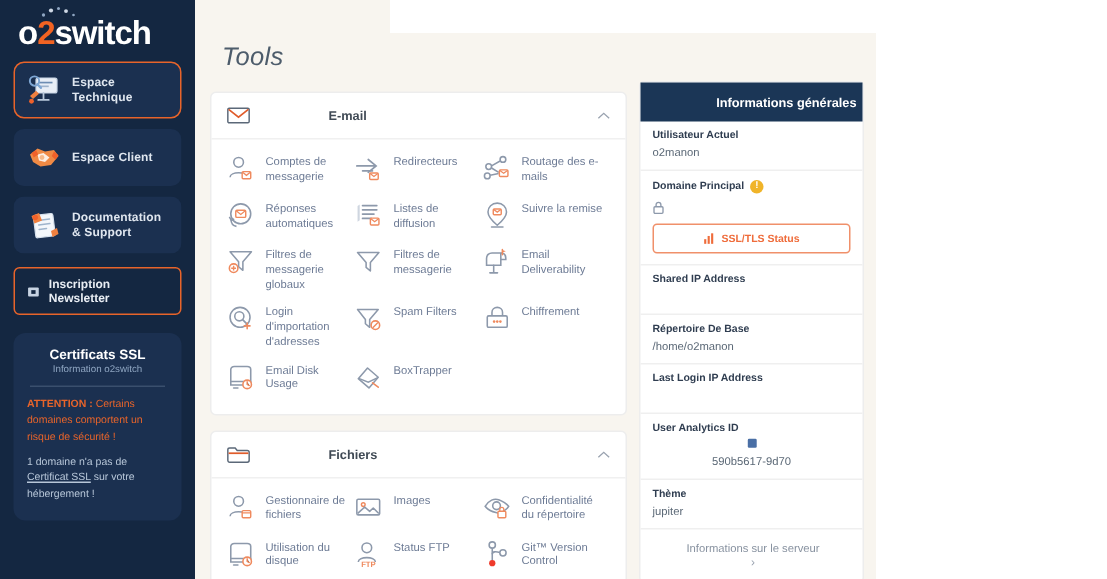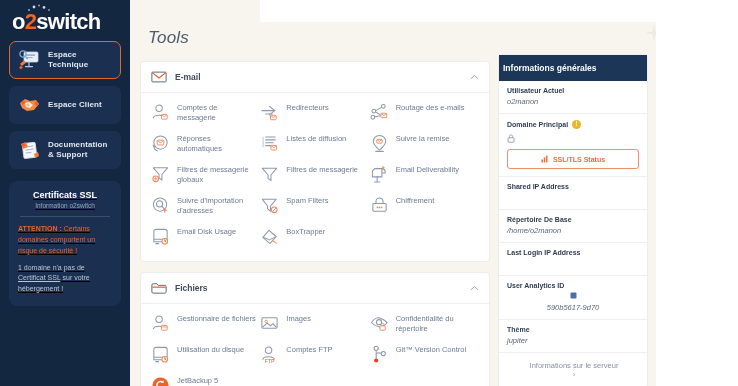--- a/index.html
+++ b/index.html
@@ -2,21 +2,21 @@
 <html><head>
 <meta charset="utf-8">
 <style>
   * { box-sizing: border-box; margin: 0; padding: 0; }
   html, body {
     width: 738px; height: 386px;
     overflow: hidden;
     font-family: "Liberation Sans", sans-serif;
     background: #ffffff;
   }
-  .app { display: flex; width: 656px; height: 386px; position: relative; }
+  .app { display: flex; width: 584px; height: 386px; position: relative; }
 
   
   .sidebar {
     width: 130px; height: 386px;
     background: #142741;
     position: relative;
     flex: 0 0 130px;
     overflow: hidden;
   }
   .logo-wrap { padding: 11px 0 0 12px; }
@@ -55,21 +55,20 @@
     padding: 6px 8px;
     cursor: pointer;
   }
   .newsletter-label { font-size: 8px; font-weight: bold; color: #e9eef4; }
   .promo {
     margin: 12px 9px 0 9px;
     background: #1b3050;
     border-radius: 8px;
     padding: 9px 9px 11px 9px;
     text-align: center;
-    text-decoration: underline;
   }
   .promo-title { font-size: 9px; font-weight: bold; color: #ffffff; }
   .promo-sub { font-size: 6.5px; color: #8fa6c2; margin-top: 2px; }
   .promo-rule { height: 1px; background: #3a4f6d; margin: 7px 2px 7px 2px; }
   .promo-body { text-align: left; font-size: 7px; line-height: 1.55; color: #b7c6d8; }
   .promo-attn { color: #e8642a; font-weight: bold; }
   .promo-p2 { margin-top: 6px; color: #b7c6d8; }
   .promo-link { color: #b7c6d8; text-decoration: underline; }
   .promo-btn {
     display: block; width: 100%;
@@ -130,20 +129,21 @@
     background: #ffffff;
     border: 1px solid #ededed;
     border-radius: 4px;
     margin-bottom: 10px;
   }
   .card-head {
     display: flex; align-items: center;
     padding: 8px 10px;
     border-bottom: 1px solid #f0f0f0;
     cursor: pointer;
+    gap: 44px;
   }
   .card-head-icon { width: 16px; height: 14px; flex: 0 0 16px; margin-right: 8px; }
   .card-title { font-size: 8.5px; color: #404a55; font-weight: bold; flex: 1; }
   .chevron { width: 9px; height: 6px; flex: 0 0 9px; }
 
   .grid {
     display: grid;
     grid-template-columns: repeat(3, 1fr);
     padding: 10px 10px 12px 10px;
     row-gap: 9px;
@@ -160,34 +160,34 @@
   
   .rightcol { width: 150px; flex: 0 0 150px; padding-top: 32px; }
   .info-card {
     background: #ffffff;
     border: 1px solid #ededed;
     border-radius: 3px;
   }
   .info-head {
     background: #1b3656;
     color: #ffffff;
-    text-align: left;
+    text-align: right;
     font-size: 8.5px; font-weight: bold;
     padding: 8px 4px;
   }
   .info-row {
     padding: 6px 8px 7px 8px;
     border-bottom: 1px solid #efefef;
   }
   .info-row:last-child { border-bottom: none; }
   .info-label {
     font-size: 7px; font-weight: bold; color: #2f3d50;
     display: flex; align-items: center; gap: 4px;
   }
-  .info-value { font-size: 7.5px; color: #5b6876; margin-top: 3px; min-height: 9px; font-style: italic; }
+  .info-value { font-size: 7.5px; color: #5b6876; margin-top: 3px; min-height: 9px; }
   .warn-badge {
     width: 9px; height: 9px; border-radius: 50%;
     background: #f0b429; color: #fff;
     font-size: 6.5px; font-weight: bold;
     display: inline-flex; align-items: center; justify-content: center;
     line-height: 1;
   }
   .domain-line { display: flex; align-items: center; gap: 4px; margin-top: 4px; min-height: 10px; }
   .ssl-btn {
     display: flex; align-items: center; justify-content: center; gap: 4px;
@@ -266,20 +266,27 @@
           <circle cx="6.5" cy="6" r="1.8" fill="#f0612a"></circle>
           <path d="M17 15 L21 13 L22 17 L18 19 Z" fill="#f0803f"></path>
         </svg>
         <div class="nav-label">
           <span>Documentation</span><br>
           <span>&amp; Support</span>
         </div>
       </div>
     </nav>
 
+    <div class="newsletter">
+      <svg width="9" height="9" viewBox="0 0 12 12">
+        <rect x="1" y="2" width="10" height="8.5" rx="1" fill="#c7d3e2"></rect>
+        <rect x="4" y="4.5" width="4" height="3.5" fill="#142741"></rect>
+      </svg>
+      <span class="newsletter-label">Inscription Newsletter</span>
+    </div>
 
     <div class="promo">
       <div class="promo-title">Certificats SSL</div>
       <div class="promo-sub">Information o2switch</div>
       <div class="promo-rule"></div>
       <div class="promo-body">
         <span class="promo-attn">ATTENTION :</span><span class="promo-attn" style="font-weight:normal"> Certains domaines comportent un risque de sécurité !</span>
         <div class="promo-p2">
           <span>1 domaine n'a pas de </span><span class="promo-link">Certificat SSL</span><span> sur votre hébergement !</span>
         </div>
@@ -408,21 +415,21 @@
               <span class="tool-label">Email Deliverability</span>
             </div>
 
             <div class="tool">
               <svg class="tool-icon" viewBox="0 0 20 20">
                 <circle cx="9.5" cy="9" r="7" fill="none" stroke="#8d99ab" stroke-width="1.1"></circle>
                 <circle cx="9" cy="8.3" r="3.2" fill="none" stroke="#8d99ab" stroke-width="1.1"></circle>
                 <path d="M11.3 10.6 L14.6 14" stroke="#8d99ab" stroke-width="1.2" stroke-linecap="round"></path>
                 <path d="M14.5 13 L14.5 17 M12.5 15 L16.5 15" stroke="#ef8a5e" stroke-width="1.1" stroke-linecap="round"></path>
               </svg>
-              <span class="tool-label">Suivre d'importation d'adresses</span>
+              <span class="tool-label">Login d'importation d'adresses</span>
             </div>
 
             <div class="tool">
               <svg class="tool-icon" viewBox="0 0 20 20">
                 <path d="M2.5 3.5 L17 3.5 L11 10.5 L11 16 L8 13.5 L8 10.5 Z" fill="none" stroke="#8d99ab" stroke-width="1.1" stroke-linejoin="round"></path>
                 <circle cx="15" cy="14.5" r="3" fill="none" stroke="#ef8a5e" stroke-width="1.1"></circle>
                 <path d="M13.2 16.3 L16.8 12.7" stroke="#ef8a5e" stroke-width="1"></path>
               </svg>
               <span class="tool-label">Spam Filters</span>
             </div>
@@ -513,21 +520,21 @@
               </svg>
               <span class="tool-label">Utilisation du disque</span>
             </div>
 
             <div class="tool">
               <svg class="tool-icon" viewBox="0 0 20 20">
                 <circle cx="9" cy="5.5" r="3.4" fill="none" stroke="#8d99ab" stroke-width="1.1"></circle>
                 <path d="M3 15.5 C3 11.3 15 11.3 15 15.5" fill="none" stroke="#8d99ab" stroke-width="1.1"></path>
                 <text x="5" y="19" font-family="Liberation Sans, sans-serif" font-size="5.4" font-weight="bold" fill="#ef8a5e">FTP</text>
               </svg>
-              <span class="tool-label">Comptes FTP</span>
+              <span class="tool-label">Status FTP</span>
             </div>
 
             <div class="tool">
               <svg class="tool-icon" viewBox="0 0 20 20">
                 <circle cx="6.5" cy="3.5" r="2.2" fill="none" stroke="#8d99ab" stroke-width="1.1"></circle>
                 <circle cx="14" cy="9" r="2.2" fill="none" stroke="#8d99ab" stroke-width="1.1"></circle>
                 <path d="M6.5 5.7 L6.5 14.5" stroke="#8d99ab" stroke-width="1.1"></path>
                 <path d="M6.5 10 C6.5 8 9 8 11.8 8.8" fill="none" stroke="#8d99ab" stroke-width="1.1"></path>
                 <circle cx="6.5" cy="16.3" r="2.2" fill="#ef3b2c"></circle>
               </svg>

